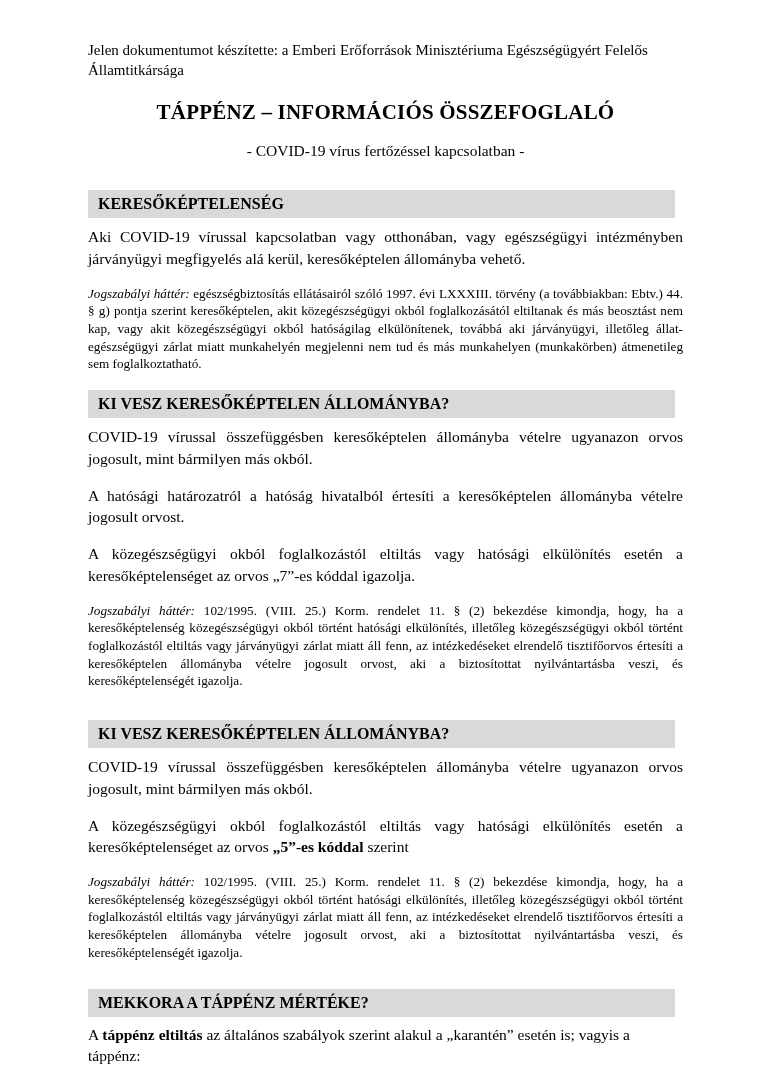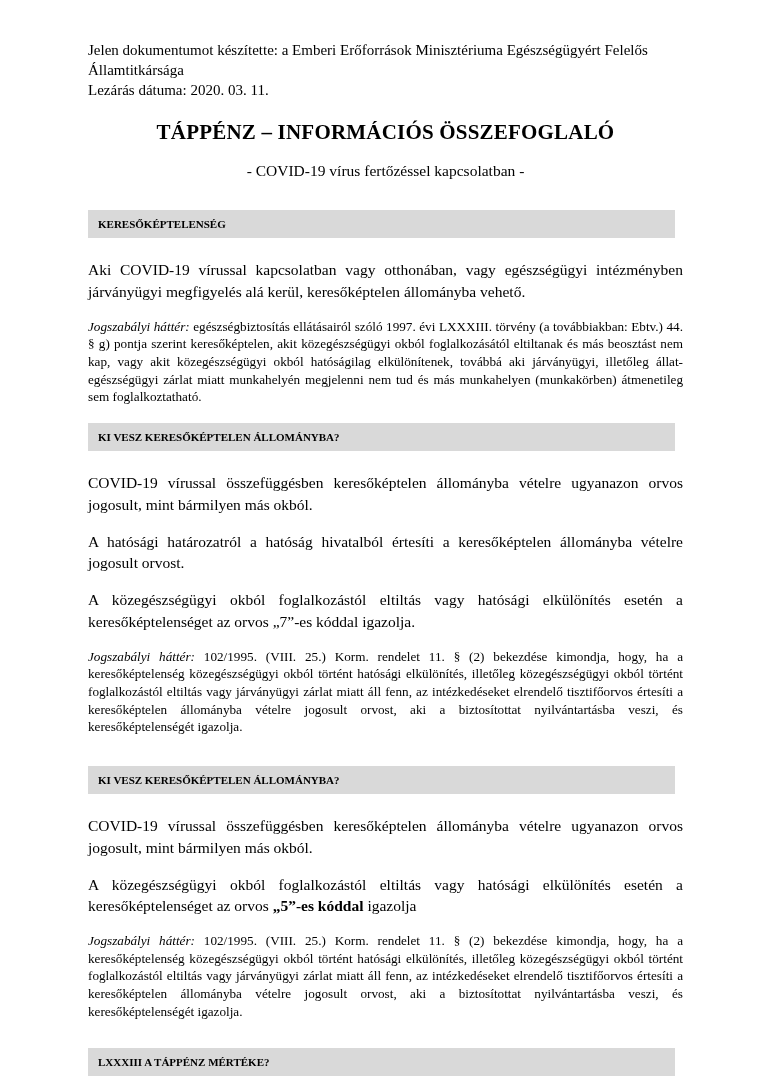--- a/index.html
+++ b/index.html
@@ -25,57 +25,56 @@
     letter-spacing: 0.2px;
   }
   .doc-subtitle {
     text-align: center;
     font-size: 15.5px;
     margin-top: 17px;
   }
   .section-heading {
     background: #d9d9d9;
     font-weight: bold;
-    font-size: 11px;
+    font-size: 16px;
     line-height: 20px;
     padding: 4px 4px 4px 10px;
     margin-right: 8px;
   }
   .mt-s1 { margin-top: 30px; }
   .mt-s2 { margin-top: 17px; }
   .mt-s3 { margin-top: 30px; }
   .mt-s4 { margin-top: 27px; }
   .body-par {
     font-size: 15.5px;
     line-height: 21.5px;
     text-align: justify;
     margin-top: 0;
   }
-  .body-par.first { margin-top: 21px; }
+  .body-par.first { margin-top: 8px; }
   .legal {
     font-size: 13.2px;
     line-height: 17.7px;
     text-align: justify;
   }
   .legal-label { font-style: italic; }
   .intro-par {
     font-size: 15.5px;
     line-height: 21.5px;
     margin-top: 7px;
   }
   b { font-weight: bold; }
 </style>
 </head>
 <body>
 
 <div class="page">
 
   <div>
     <div class="meta-line">Jelen dokumentumot készítette: a Emberi Erőforrások Minisztériuma Egészségügyért Felelős Államtitkársága</div>
-    <div class="meta-line">Lezárás dátuma: 2020. 03. 11.</div>
   </div>
 
   <div class="doc-title">TÁPPÉNZ – INFORMÁCIÓS ÖSSZEFOGLALÓ</div>
   <div class="doc-subtitle">- COVID-19 vírus fertőzéssel kapcsolatban -</div>
 
   <div>
     <div class="section-heading mt-s1">KERESŐKÉPTELENSÉG</div>
     <p class="body-par first">Aki COVID-19 vírussal kapcsolatban vagy otthonában, vagy egészségügyi intézményben járványügyi megfigyelés alá kerül, keresőképtelen állományba vehető.</p>
     <p class="legal"><span class="legal-label">Jogszabályi háttér:</span> <span>egészségbiztosítás ellátásairól szóló 1997. évi LXXXIII. törvény (a továbbiakban: Ebtv.) 44. § g) pontja szerint keresőképtelen, akit közegészségügyi okból foglalkozásától eltiltanak és más beosztást nem kap, vagy akit közegészségügyi okból hatóságilag elkülönítenek, továbbá aki járványügyi, illetőleg állat-egészségügyi zárlat miatt munkahelyén megjelenni nem tud és más munkahelyen (munkakörben) átmenetileg sem foglalkoztatható.</span></p>
   </div>
@@ -84,23 +83,23 @@
     <div class="section-heading mt-s2">KI VESZ KERESŐKÉPTELEN ÁLLOMÁNYBA?</div>
     <p class="body-par first">COVID-19 vírussal összefüggésben keresőképtelen állományba vételre ugyanazon orvos jogosult, mint bármilyen más okból.</p>
     <p class="body-par">A hatósági határozatról a hatóság hivatalból értesíti a keresőképtelen állományba vételre jogosult orvost.</p>
     <p class="body-par">A közegészségügyi okból foglalkozástól eltiltás vagy hatósági elkülönítés esetén a keresőképtelenséget az orvos „7”-es kóddal igazolja.</p>
     <p class="legal"><span class="legal-label">Jogszabályi háttér:</span> <span>102/1995. (VIII. 25.) Korm. rendelet 11. § (2) bekezdése kimondja, hogy, ha a keresőképtelenség közegészségügyi okból történt hatósági elkülönítés, illetőleg közegészségügyi okból történt foglalkozástól eltiltás vagy járványügyi zárlat miatt áll fenn, az intézkedéseket elrendelő tisztifőorvos értesíti a keresőképtelen állományba vételre jogosult orvost, aki a biztosítottat nyilvántartásba veszi, és keresőképtelenségét igazolja.</span></p>
   </div>
 
   <div>
     <div class="section-heading mt-s3">KI VESZ KERESŐKÉPTELEN ÁLLOMÁNYBA?</div>
     <p class="body-par first">COVID-19 vírussal összefüggésben keresőképtelen állományba vételre ugyanazon orvos jogosult, mint bármilyen más okból.</p>
-    <p class="body-par"><span>A közegészségügyi okból foglalkozástól eltiltás vagy hatósági elkülönítés esetén a keresőképtelenséget az orvos </span><b>„5”-es kóddal</b><span> igazolja</span></p>
+    <p class="body-par"><span>A közegészségügyi okból foglalkozástól eltiltás vagy hatósági elkülönítés esetén a keresőképtelenséget az orvos </span><b>„5”-es kóddal</b><span> szerint</span></p>
     <p class="legal"><span class="legal-label">Jogszabályi háttér:</span> <span>102/1995. (VIII. 25.) Korm. rendelet 11. § (2) bekezdése kimondja, hogy, ha a keresőképtelenség közegészségügyi okból történt hatósági elkülönítés, illetőleg közegészségügyi okból történt foglalkozástól eltiltás vagy járványügyi zárlat miatt áll fenn, az intézkedéseket elrendelő tisztifőorvos értesíti a keresőképtelen állományba vételre jogosult orvost, aki a biztosítottat nyilvántartásba veszi, és keresőképtelenségét igazolja.</span></p>
   </div>
 
   <div>
-    <div class="section-heading mt-s4">LXXXIII A TÁPPÉNZ MÉRTÉKE?</div>
+    <div class="section-heading mt-s4">MEKKORA A TÁPPÉNZ MÉRTÉKE?</div>
     <p class="intro-par"><span>A </span><b>táppénz eltiltás</b><span> az általános szabályok szerint alakul a „karantén” esetén is; vagyis a táppénz:</span></p>
 
   </div>
 
 </div>
 
 </body></html>

